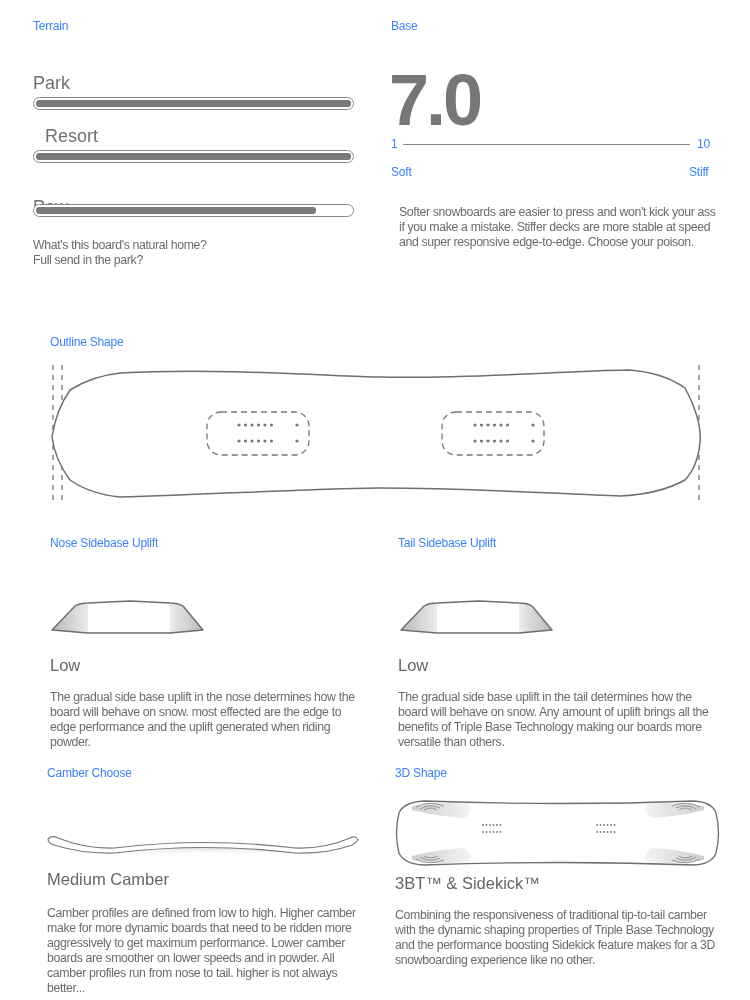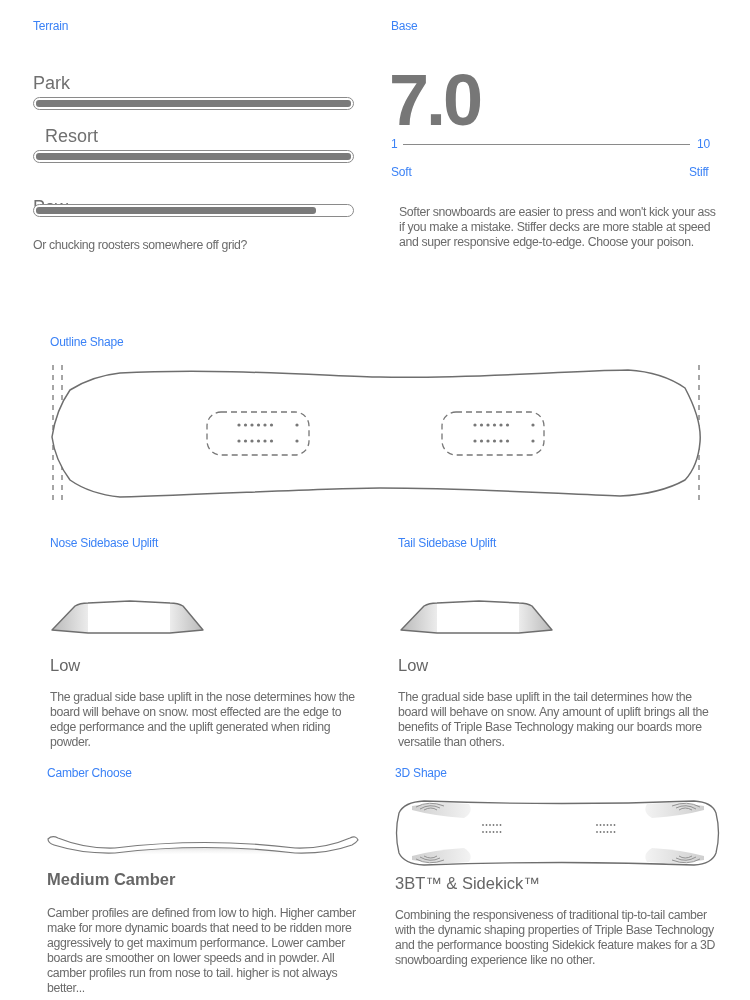--- a/index.html
+++ b/index.html
@@ -31,21 +31,22 @@
   <div class="bar-track" style="top:150px;">
     <div class="bar-fill" style="width: 315px;"></div>
   </div>
 
   <div class="abs terrain-name" style="left:33px;top:197px;">Pow</div>
   <div class="bar-track" style="top:204px;">
     <div class="bar-fill" style="width: 280px;"></div>
   </div>
 
   <div class="abs para" style="left:33px;top:238px;width:320px;">
-    <div>Or chucking roosters somewhere off grid?</div>
+    <div>What's this board's natural home?</div>
+    <div>Full send in the park?</div>
   </div>
 </section>
 
 <section>
   <div class="abs label" style="left:391px;top:19px;">Base</div>
   <div class="abs flex-value" style="left:389px;top:64px;">7.0</div>
   <div class="abs label" style="left:391px;top:137px;">1</div>
   <div class="flex-line"></div>
   <div class="abs label" style="left:697px;top:137px;">10</div>
   <div class="abs label" style="left:391px;top:165px;">Soft</div>
@@ -147,21 +148,21 @@
   <svg width="330" height="40" style="left:40px;top:825px;">
     <defs>
       <linearGradient id="camShadow" x1="0" x2="0" y1="0" y2="1">
         <stop offset="0" stop-color="#d0d0d0"></stop>
           <stop offset="1" stop-color="#ffffff" stop-opacity="0"></stop>
       </linearGradient>
     </defs>
     <path d="M 60 23 Q 165 18, 270 23 L 265 31 Q 165 26, 65 31 Z" fill="url(#camShadow)"></path>
     <path d="M 8 14 Q 12 10, 18 13 Q 45 24, 75 23 Q 165 12, 255 23 Q 285 24, 310 13 Q 316 10, 318 15 Q 316 18, 312 20 Q 287 29, 255 28 Q 165 17, 75 28 Q 43 29, 14 20 Q 8 18, 8 14 Z" fill="#fff" stroke="#7a7a7a" stroke-width="1.2"></path>
   </svg>
-  <div class="abs big" style="left:47px;top:870px;font-weight:bold;">Medium Camber</div>
+  <div class="abs big" style="left:47px;top:870px;">Medium Camber</div>
   <div class="abs para" style="left:47px;top:906px;width:320px;">Camber profiles are defined from low to high. Higher camber make for more dynamic boards that need to be ridden more aggressively to get maximum performance. Lower camber boards are smoother on lower speeds and in powder. All camber profiles run from nose to tail. higher is not always better...</div>
 </section>
 
 <section>
   <div class="abs label" style="left:395px;top:766px;">3D Shape</div>
   <svg width="330" height="70" style="left:394px;top:798px;">
     <defs>
       <linearGradient id="s3l" x1="0" x2="1" y1="0" y2="0">
         <stop offset="0" stop-color="#cfcfcf"></stop>
           <stop offset="1" stop-color="#f3f3f3"></stop>

